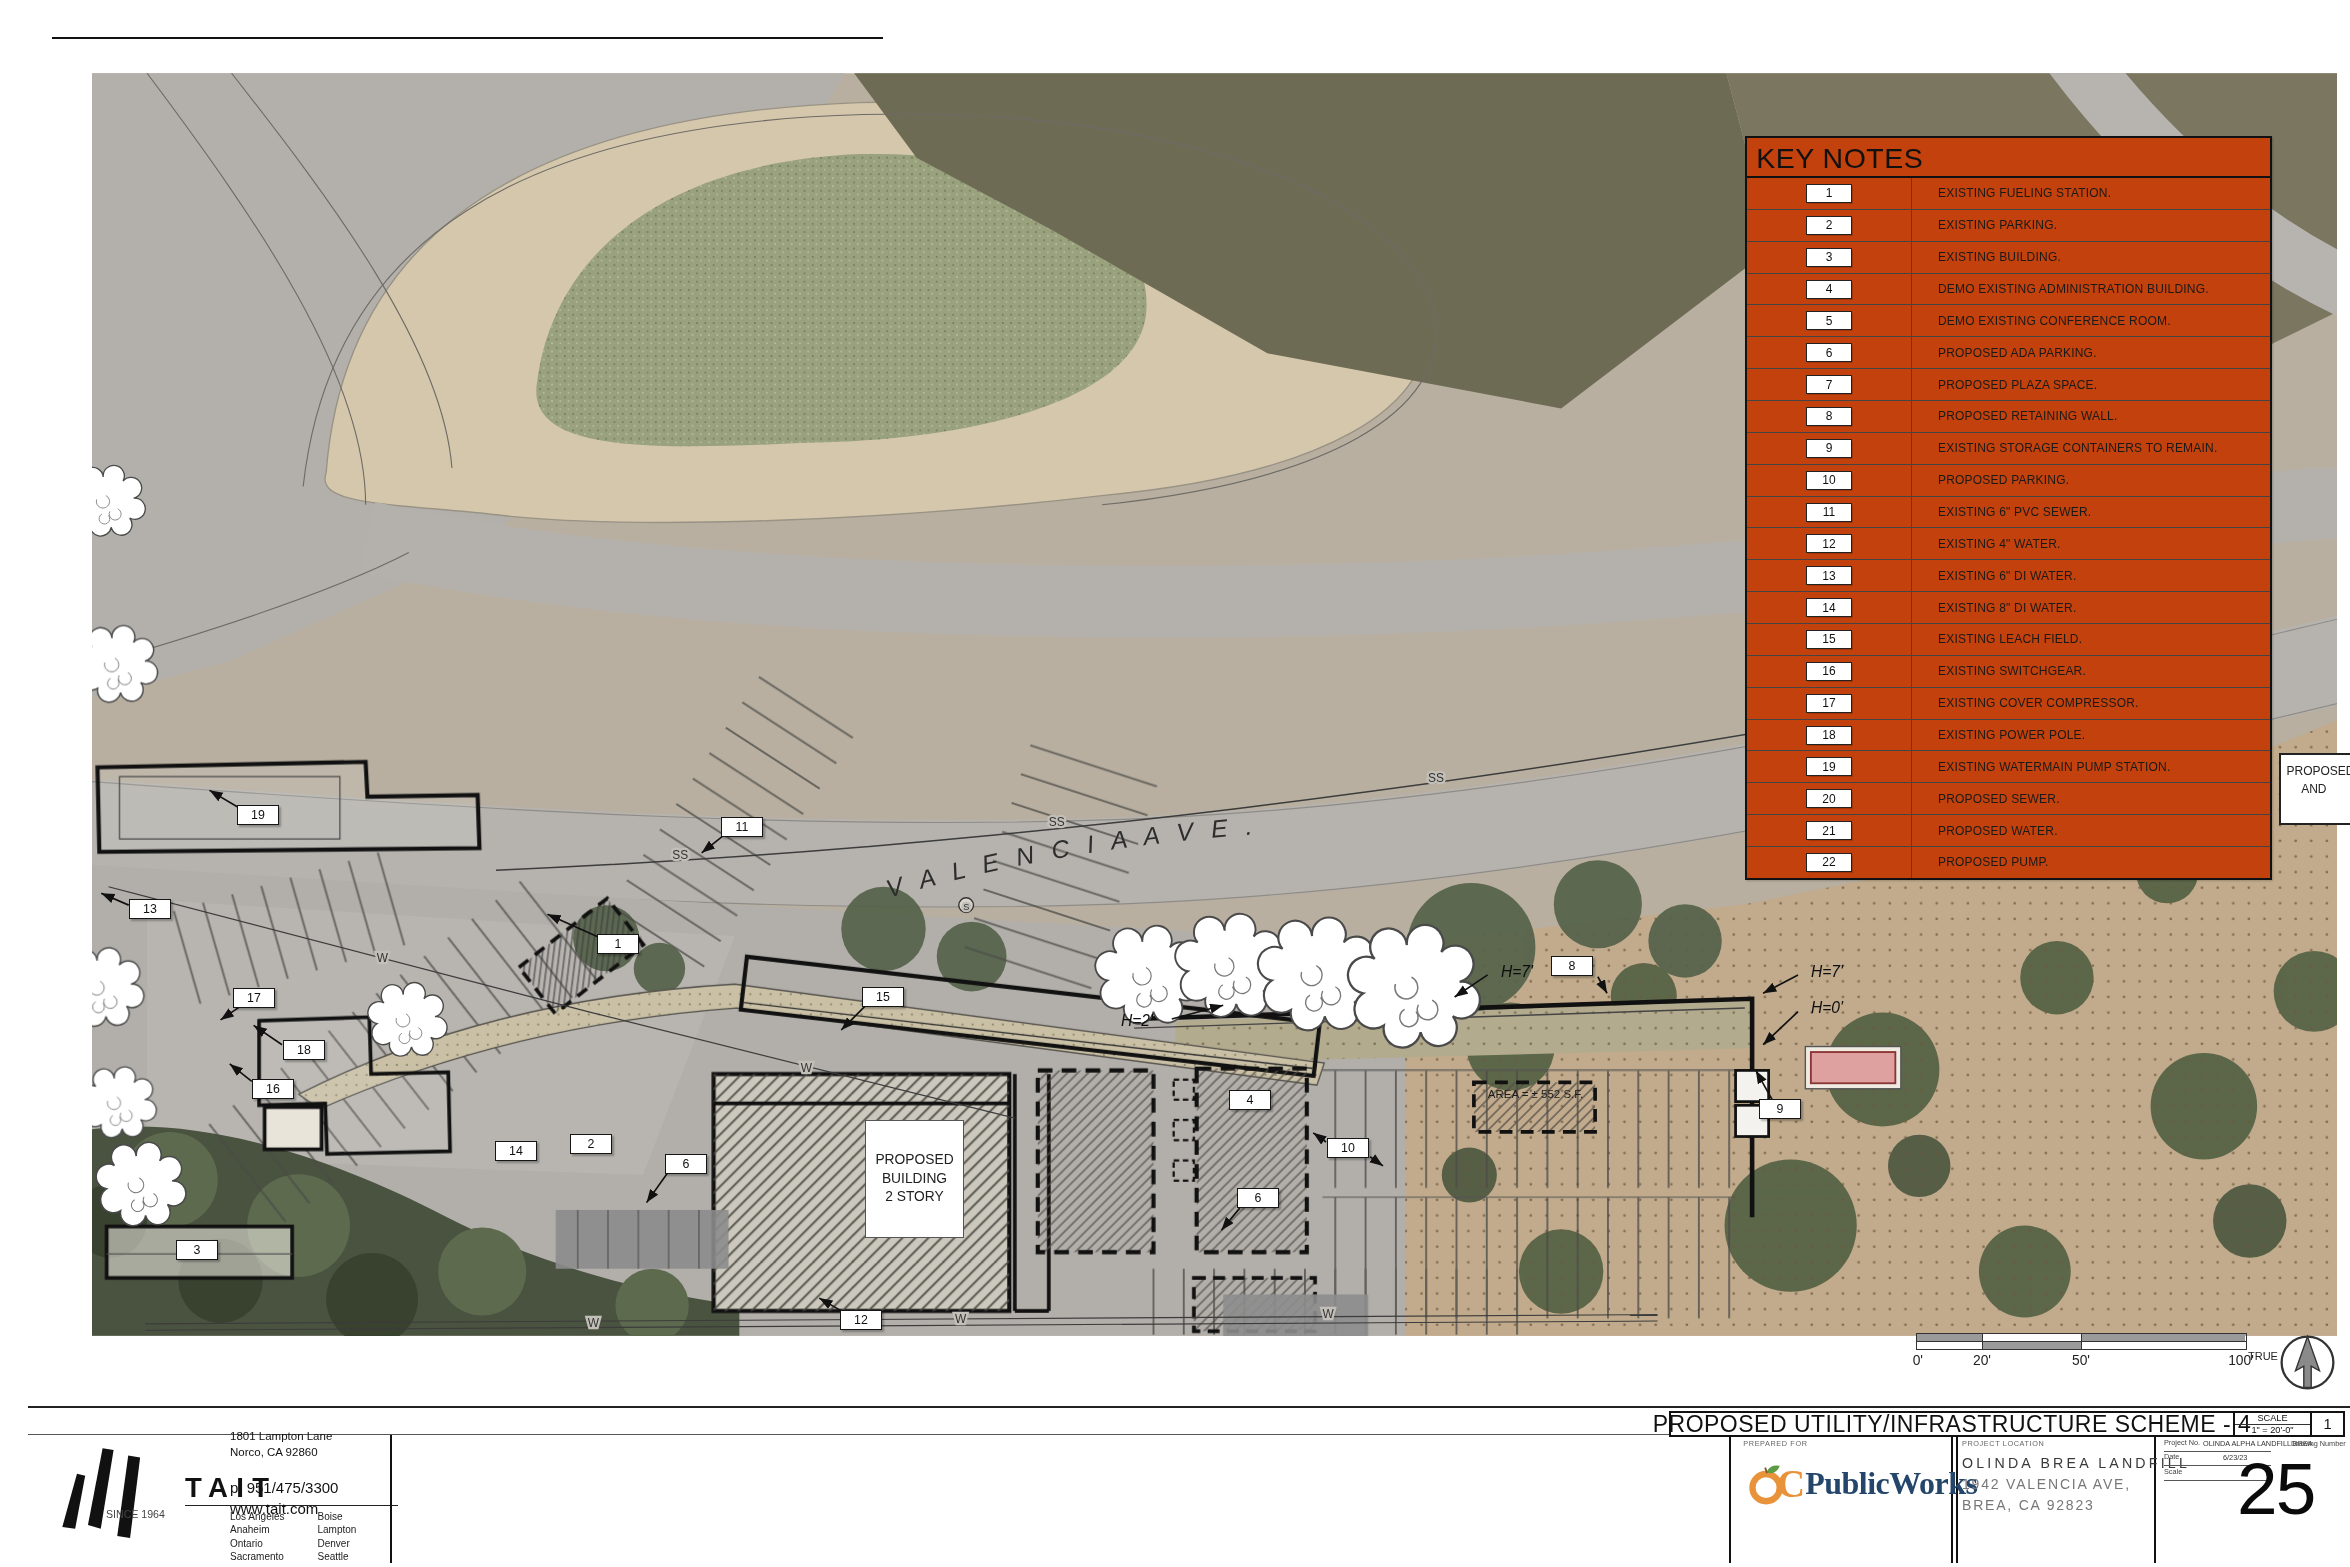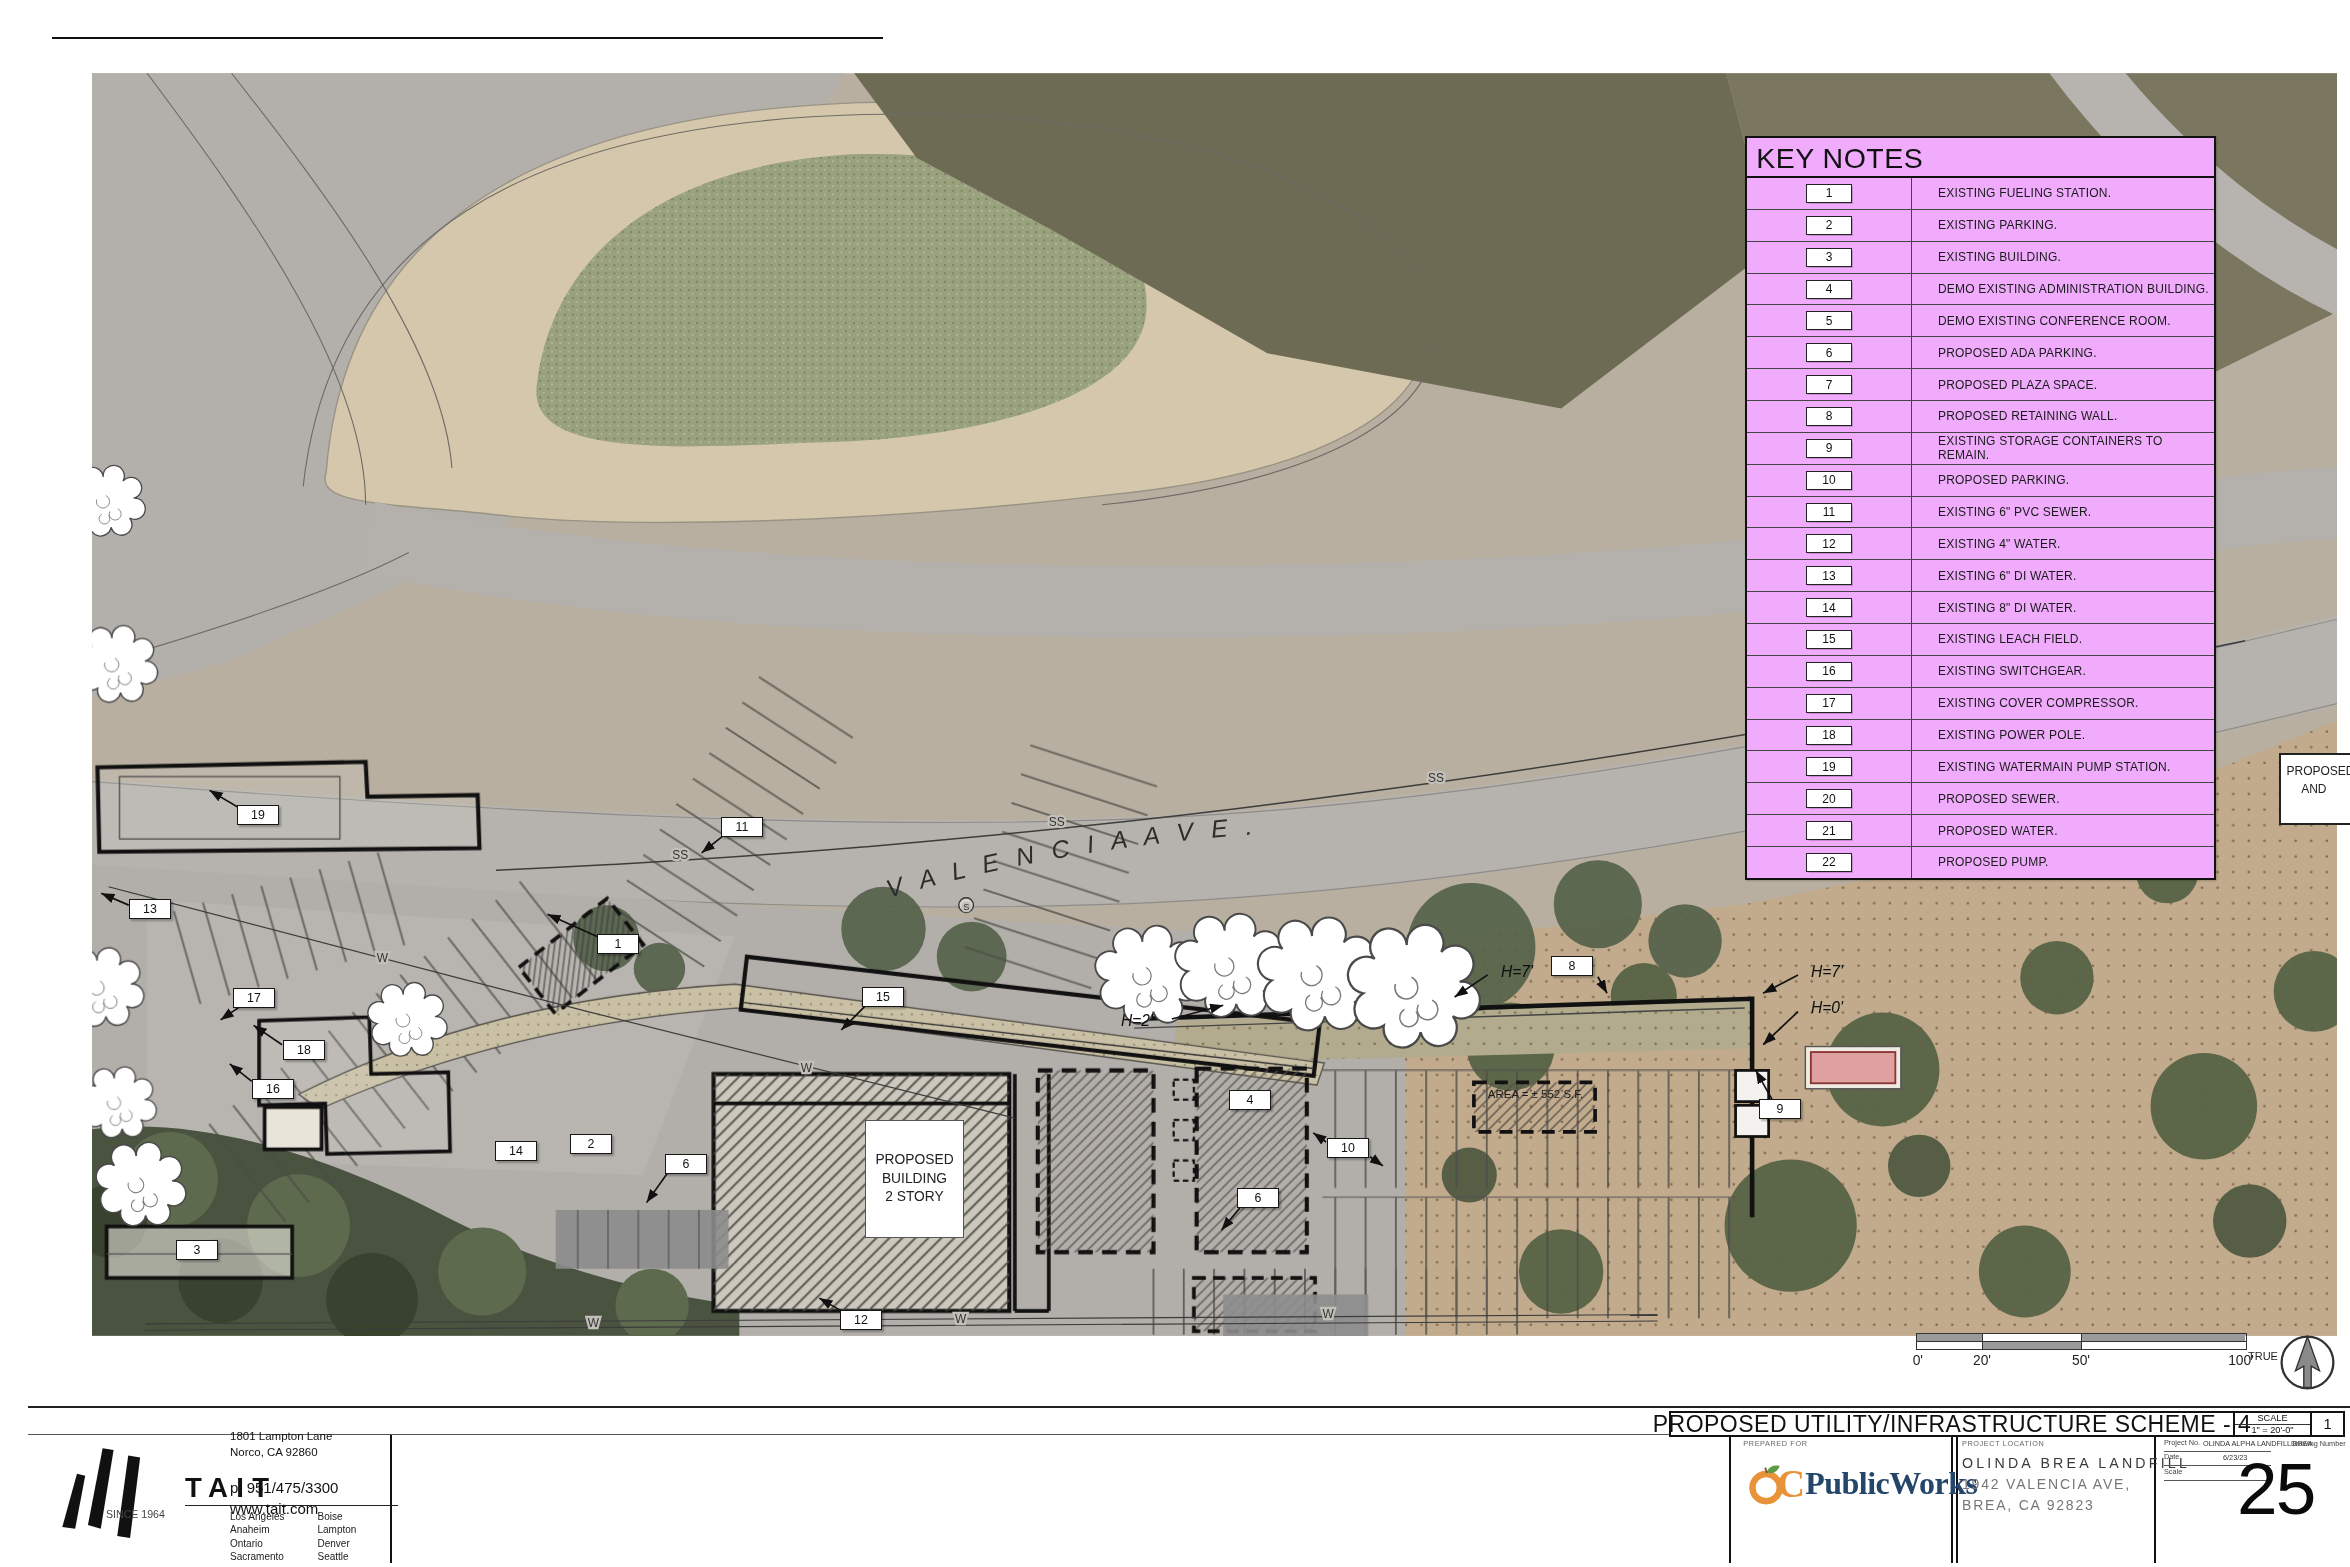--- a/index.html
+++ b/index.html
@@ -2,21 +2,21 @@
 <html style="font-size:14.7px"><head>
 <meta charset="utf-8">
 <style>
   * { margin:0; padding:0; box-sizing:border-box; }
   html,body { width:2351px; height:1568px; }
   body { position:relative; overflow:hidden; background:#fff; font-family:"Liberation Sans",sans-serif; color:#111; }
 
   .abs { position:absolute; }
 
   
-  .keynotes { position:absolute; left:1745px; top:136px; width:471px; background:#f0abfc; border:2.8px solid #111; z-index:6; box-shadow:0.9px 0.9px 1.8px rgba(0,0,0,.2); }
+  .keynotes { position:absolute; left:1745px; top:136px; width:527px; background:#c2410c; border:2.8px solid #111; z-index:6; box-shadow:0.9px 0.9px 1.8px rgba(0,0,0,.2); }
   .kn-title { height:40px; border-bottom:2.8px solid #111; font-size:28.5px; letter-spacing:0.5px; padding:3.7px 0 0 9.2px; }
   .kn-rows { height:700px; display:flex; flex-direction:column; }
   .kn-row { flex:1; display:flex; border-top:0.9px solid #444; }
   .kn-row:first-child { border-top:none; }
   .kn-numcell { width:165px; border-right:1.4px solid #444; display:flex; align-items:center; justify-content:center; }
   .kn-box { width:46px; height:19px; border:1.4px solid #222; display:flex; align-items:center; justify-content:center; font-size:12px; background:#fff; box-shadow:1.4px 1.4px 0.9px rgba(0,0,0,.18); }
   .kn-text { flex:1; display:flex; align-items:center; padding-left:26px; font-size:12px; letter-spacing:0.2px; color:#1a1a1a; }
 
   
   .ref { position:absolute; transform:translate(-50%,-50%); min-width:42px; height:20px; padding:0 5.5px; background:#fff; border:1.7px solid #161616; display:flex; align-items:center; justify-content:center; font-size:12.4px; z-index:5; box-shadow:1.8px 1.8px 1.8px rgba(0,0,0,.28); }

